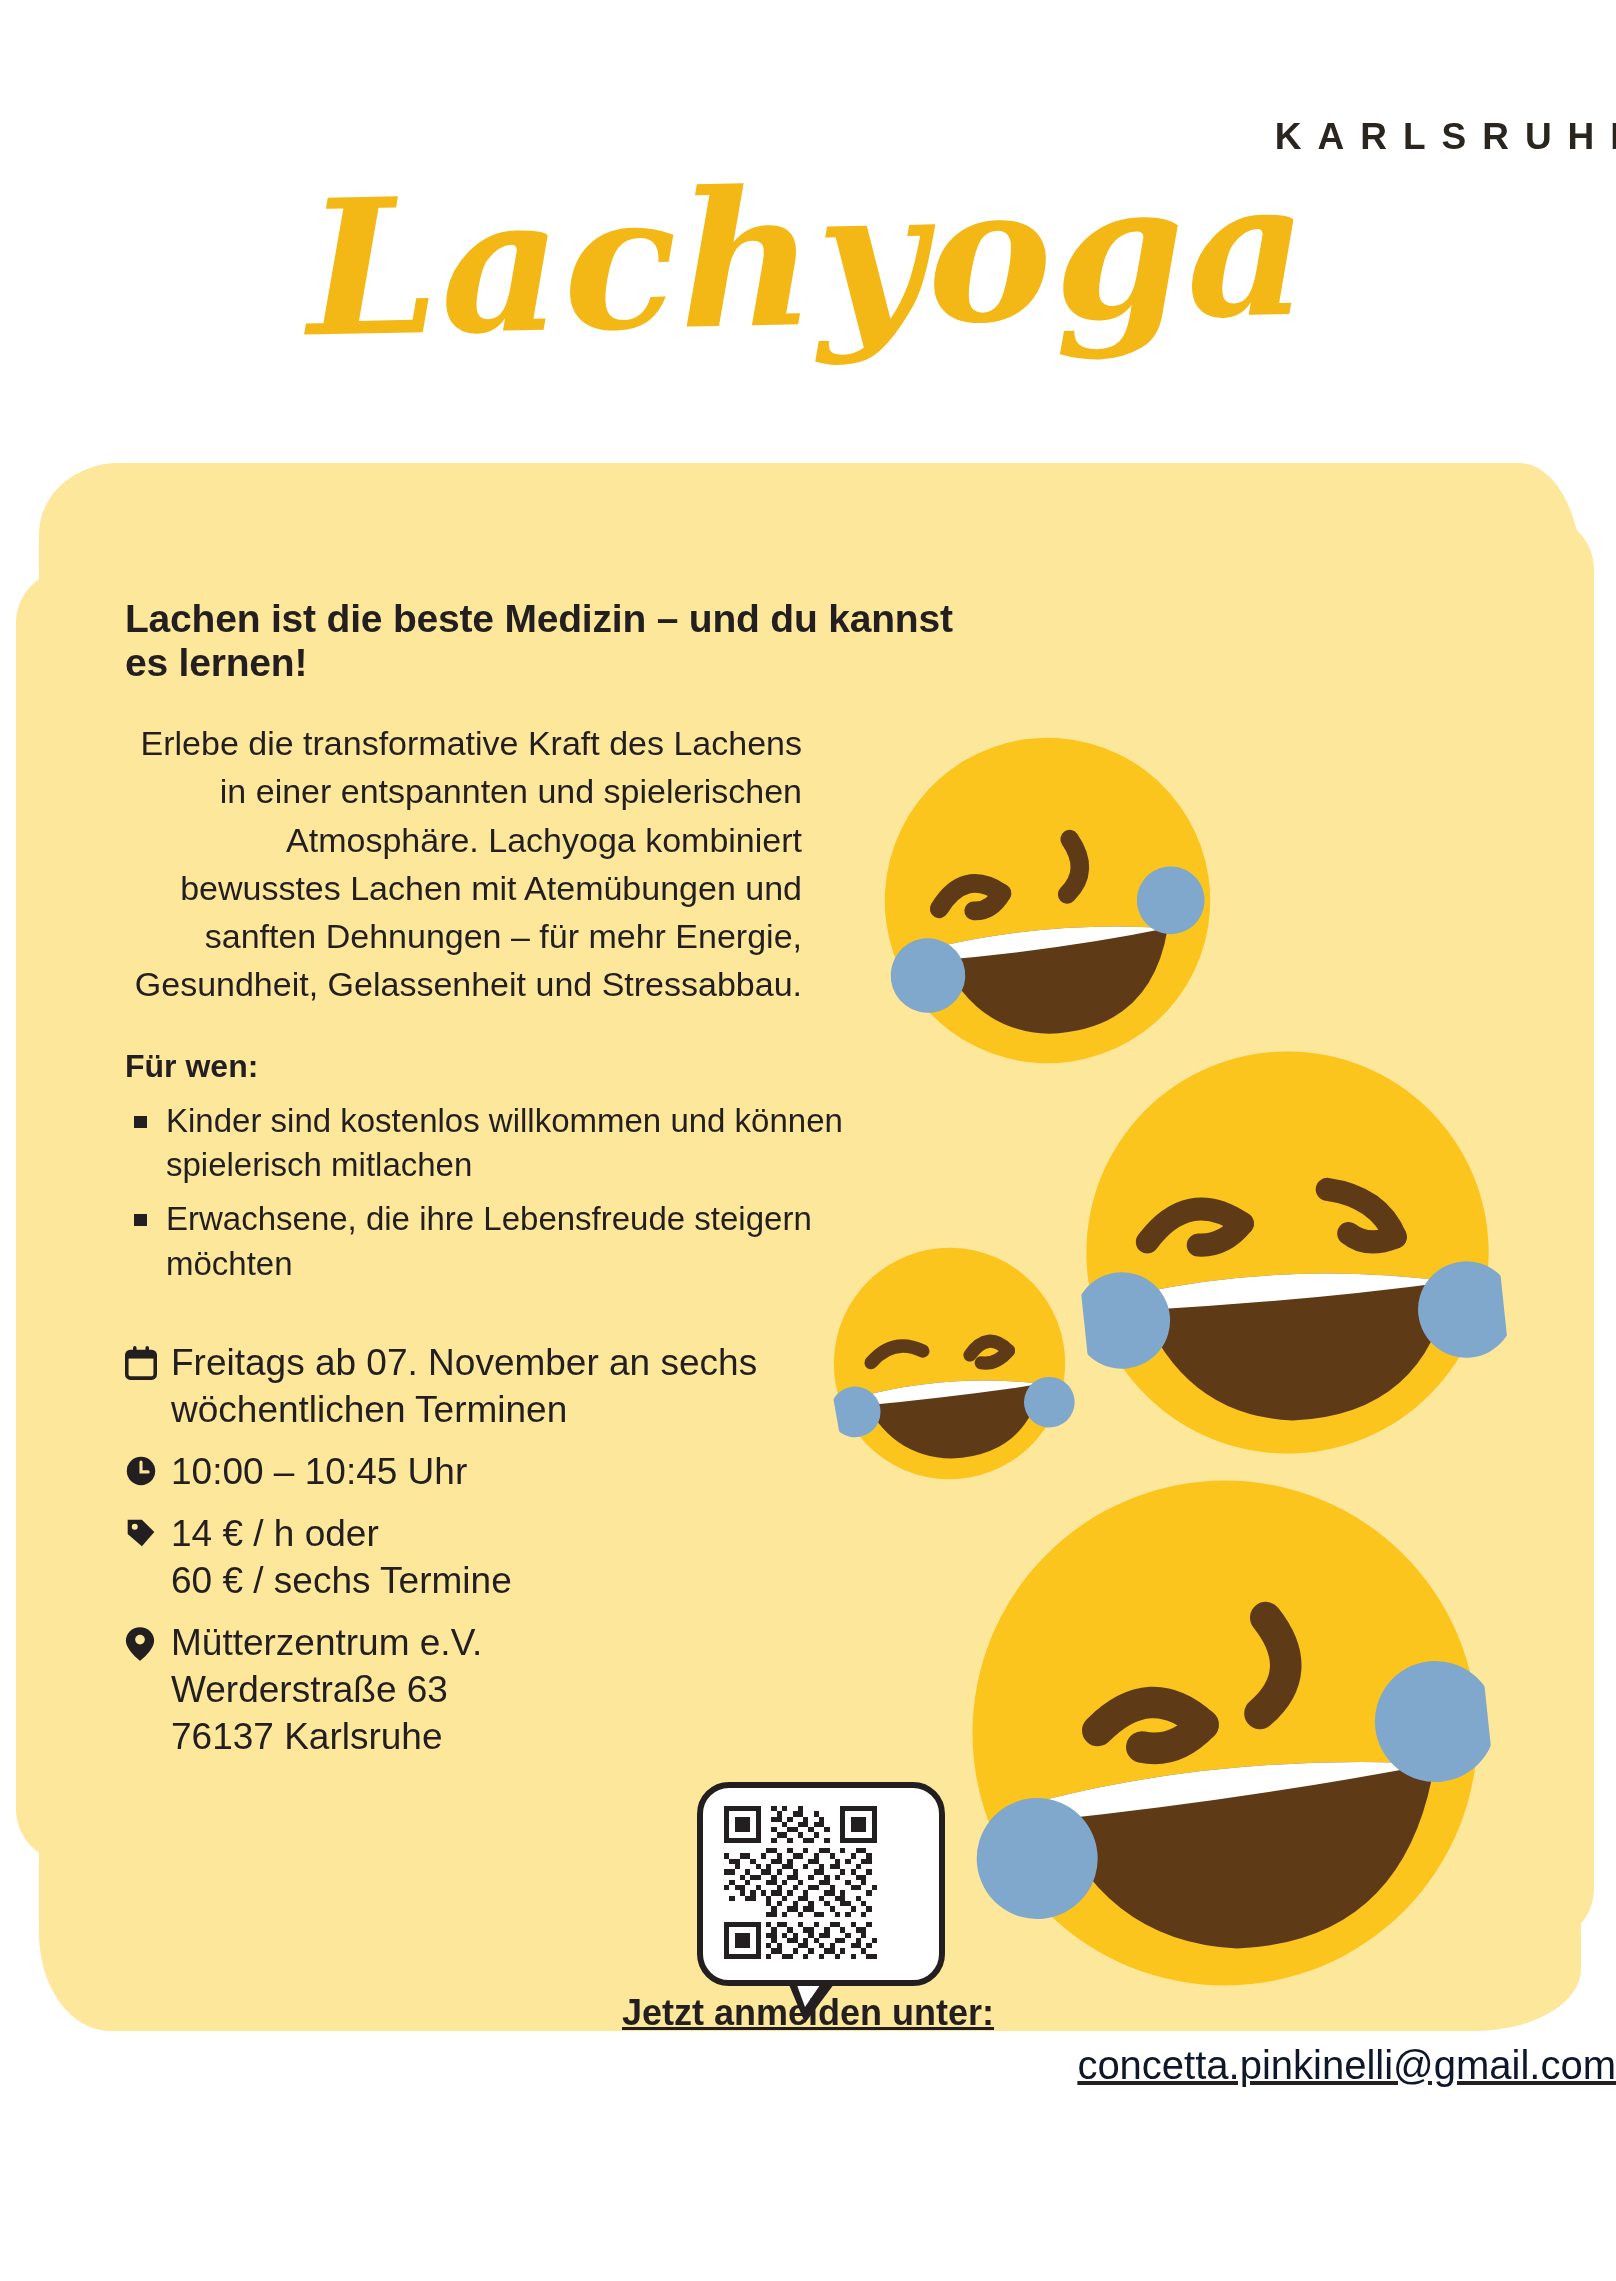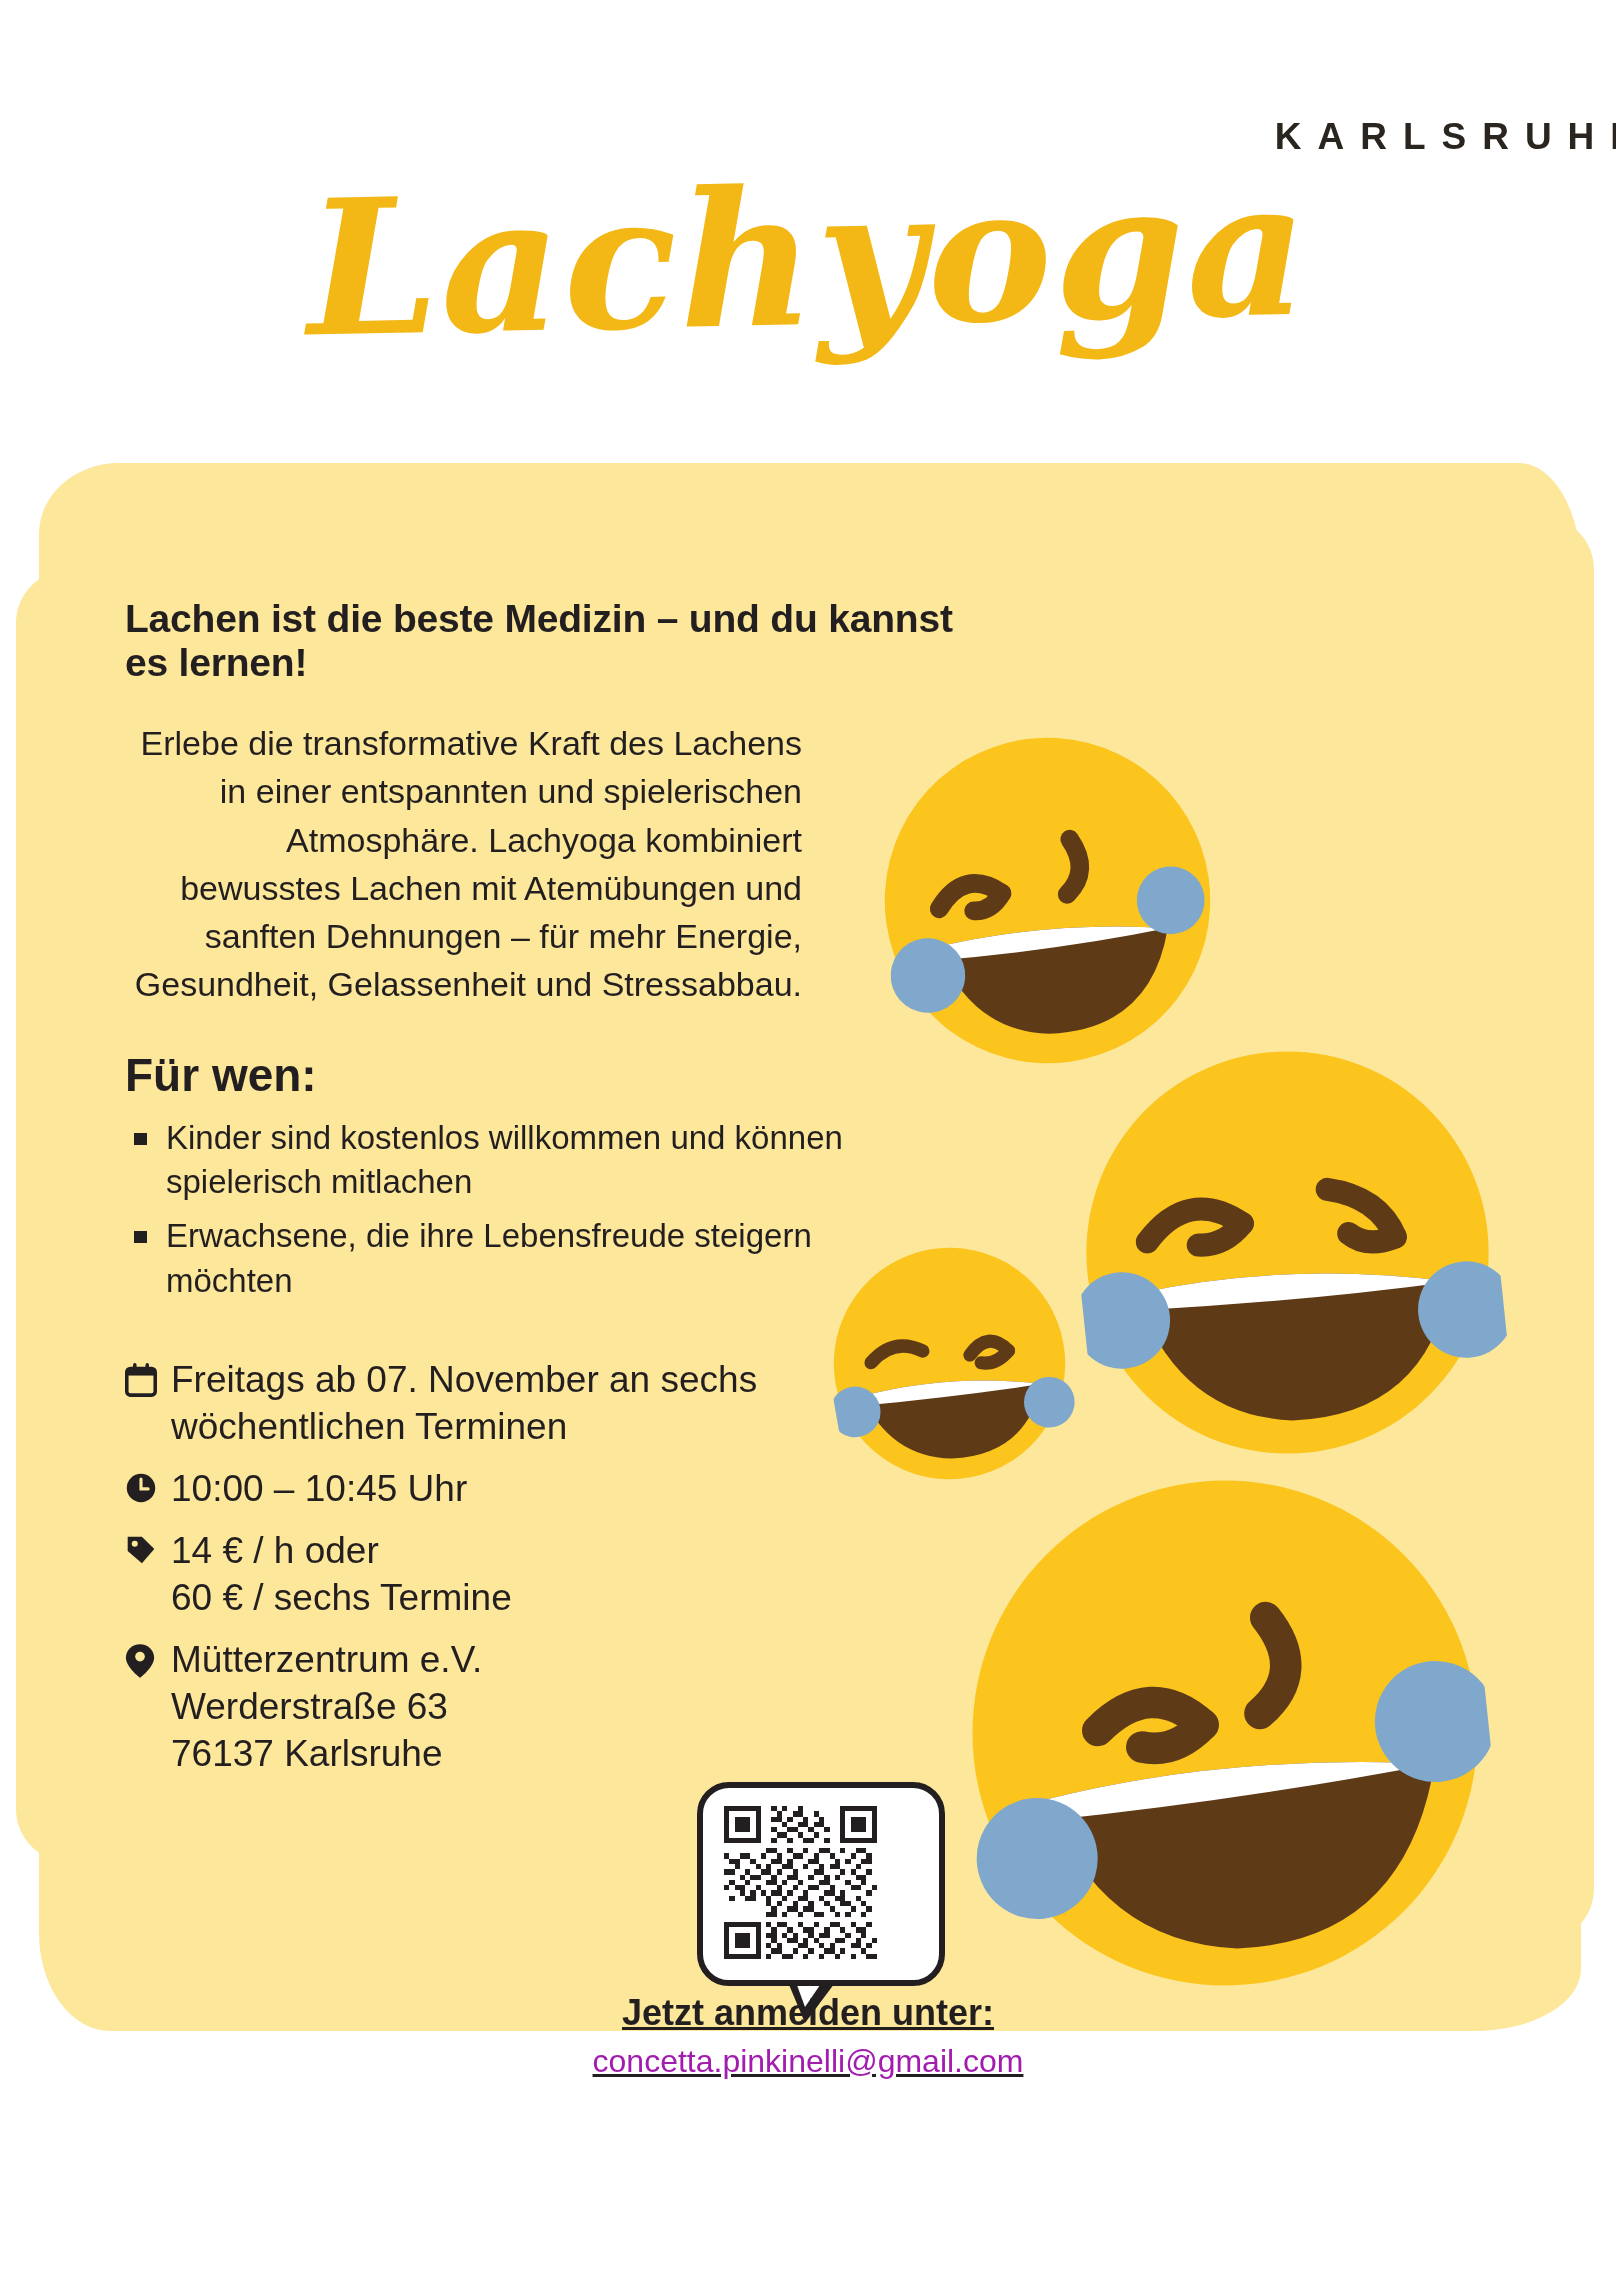--- a/index.html
+++ b/index.html
@@ -94,21 +94,21 @@
   }
   .body-text {
     font-size: 34px;
     line-height: 1.42;
     margin: 0 0 39px 0;
     color: #231f20;
     max-width: 677px;
     text-align: right;
   }
   .subhead {
-    font-size: 46px;
+    font-size: 32px;
     font-weight: 700;
     margin: 0 0 14.3px 0;
   }
   ul.bullets {
     list-style: none;
     margin: 0 0 53px 0;
     padding: 0;
   }
   ul.bullets li {
     position: relative;
@@ -210,22 +210,23 @@
     z-index: 9;
     text-decoration: underline;
   }
   .footer .cta {
     font-size: 36px;
     font-weight: 700;
     color: #231f20;
     margin: 0 0 9px 0;
   }
   .footer .mail {
-    font-size: 32px;
-    color: #a21caf;
+    font-size: 40px;
+    color: #0f172a;
+    text-align: right;
   }
 </style>
 </head>
 <body>
 
 <div class="kicker">KARLSRUHE</div>
 <div class="brand">Lachyoga</div>
 
 <div class="panel"></div>
 

